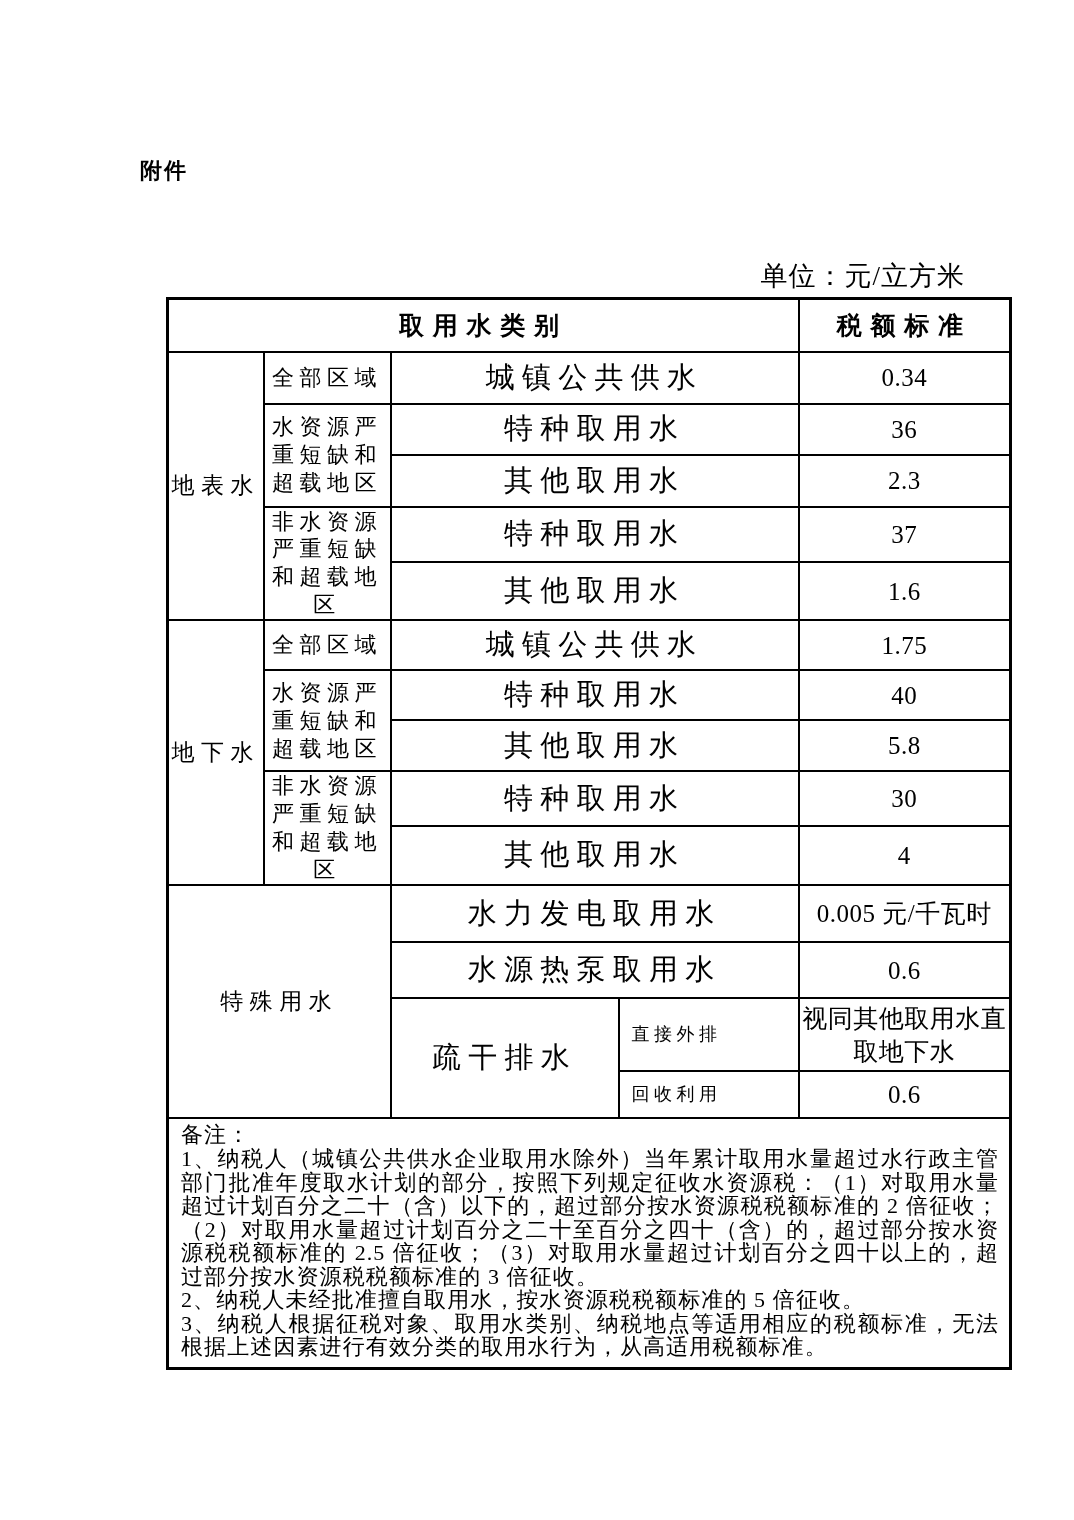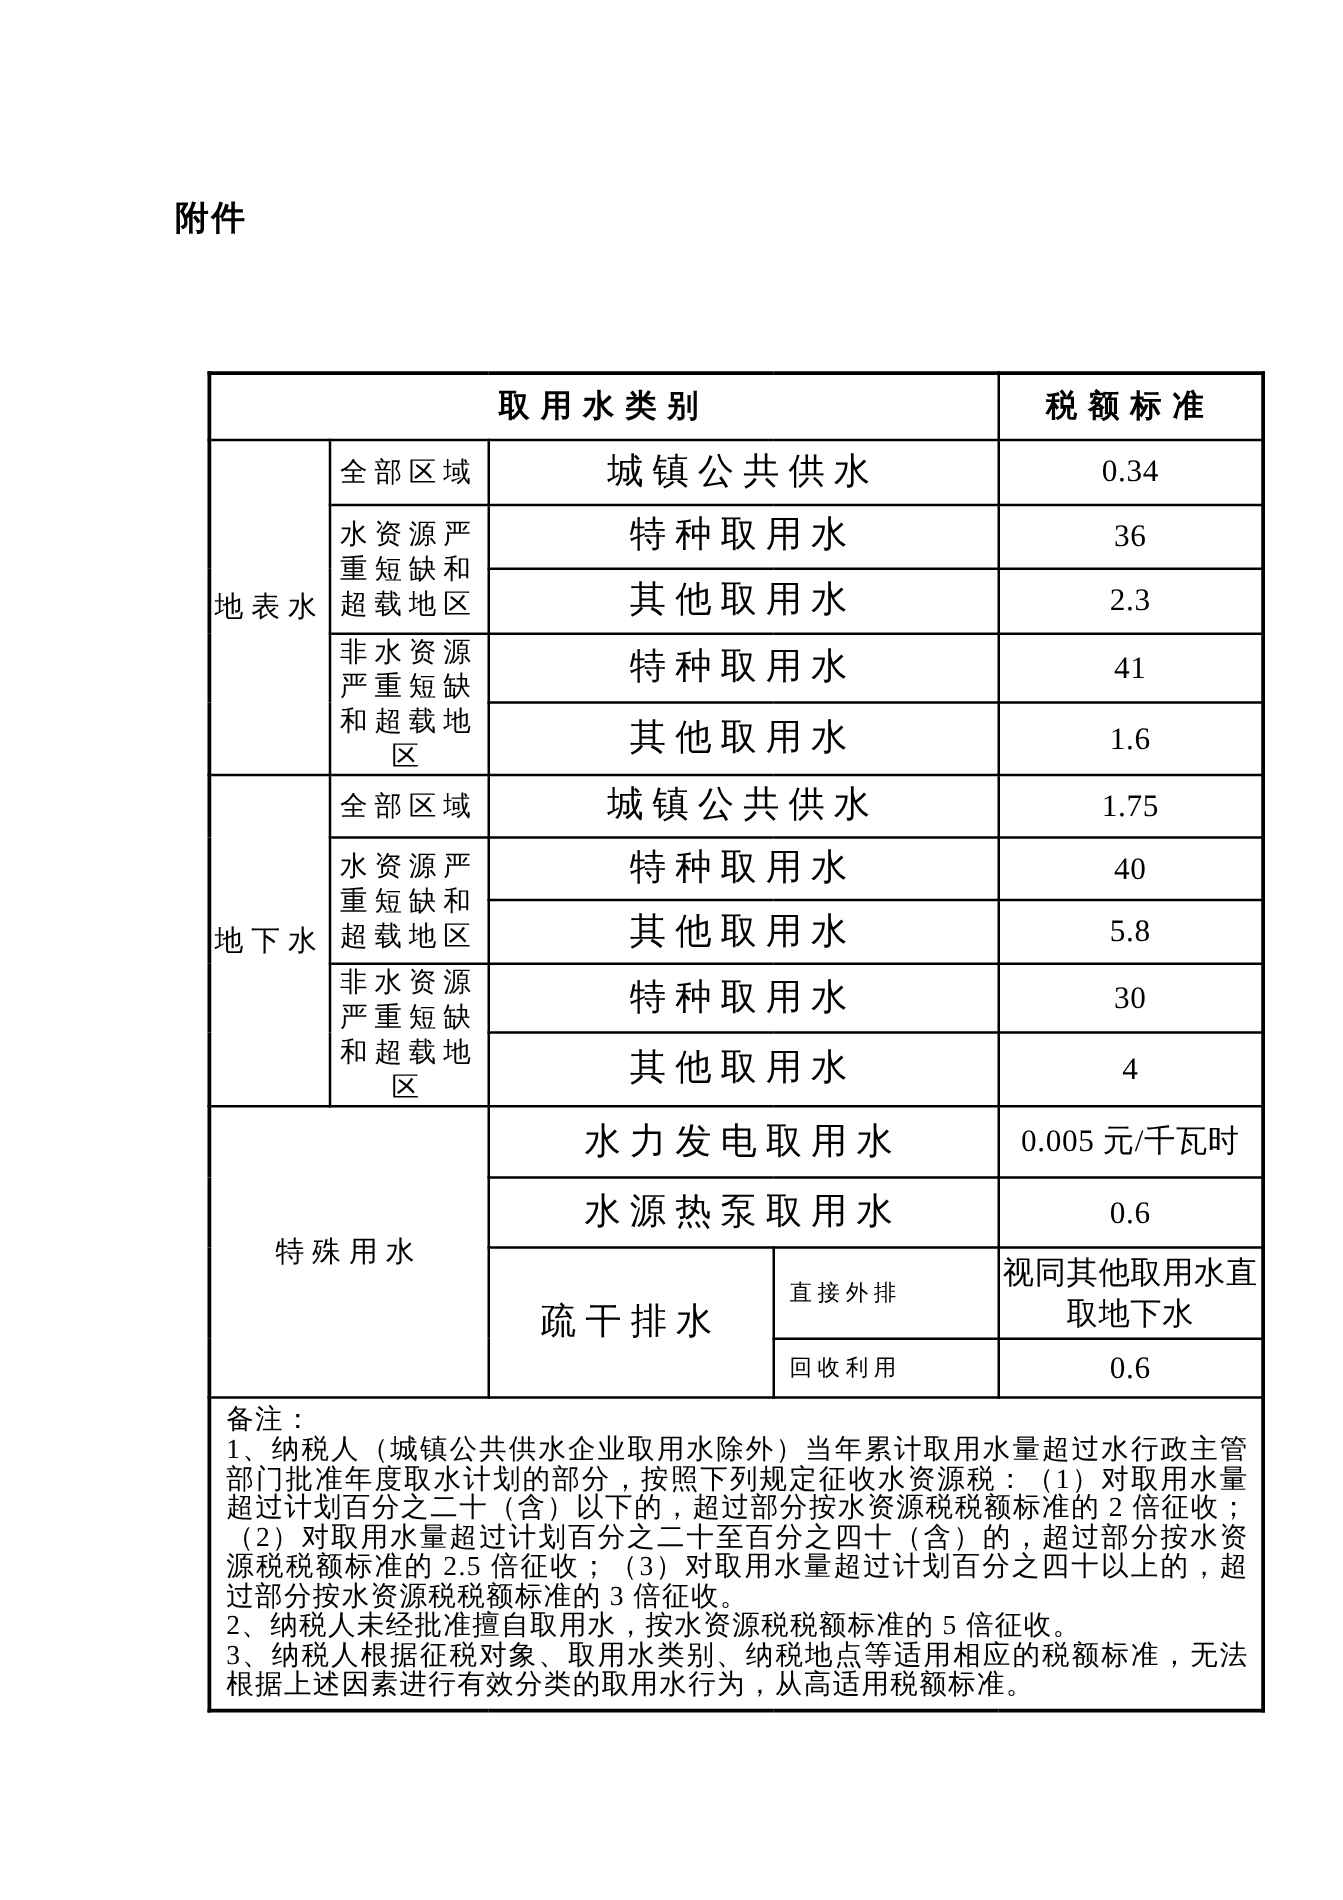--- a/index.html
+++ b/index.html
@@ -10,21 +10,21 @@
     background: #ffffff;
     color: #000;
     font-family: "Liberation Serif", "DejaVu Serif", serif;
     overflow: hidden;
   }
   .attachment {
     position: absolute;
     left: 140px; top: 156px;
     font-family: "Liberation Sans", "DejaVu Sans", sans-serif;
     font-weight: 600;
-    font-size: 27px;
+    font-size: 22px;
     letter-spacing: 2px;
   }
   .title {
     position: absolute;
     left: 0; top: 208px;
     width: 100%;
     margin: 0;
     text-align: center;
     font-family: "Liberation Sans", "DejaVu Sans", sans-serif;
     font-weight: 700;
@@ -95,20 +95,21 @@
   }
 </style>
 </head>
 <body>
 
 <div class="page">
 
   <div class="attachment">附件</div>
 
 
+  <div class="unit">单位：元/立方米</div>
 
   <table class="tax-table">
     <colgroup>
       <col style="width:96px">
       <col style="width:127px">
       <col style="width:228px">
       <col style="width:180px">
       <col style="width:212px">
     </colgroup>
     <tbody>
@@ -128,21 +129,21 @@
         <td colspan="2" class="cat">特种取用水</td>
         <td class="val">36</td>
       </tr>
       <tr class="h52">
         <td colspan="2" class="cat">其他取用水</td>
         <td class="val">2.3</td>
       </tr>
       <tr class="h53">
         <td rowspan="2" class="region">非水资源严重短缺和超载地区</td>
         <td colspan="2" class="cat">特种取用水</td>
-        <td class="val">41</td>
+        <td class="val">37</td>
       </tr>
       <tr class="h56">
         <td colspan="2" class="cat">其他取用水</td>
         <td class="val">1.6</td>
       </tr>
 
       <tr class="h50">
         <td rowspan="5" class="group">地下水</td>
         <td class="region">全部区域</td>
         <td colspan="2" class="cat">城镇公共供水</td>

